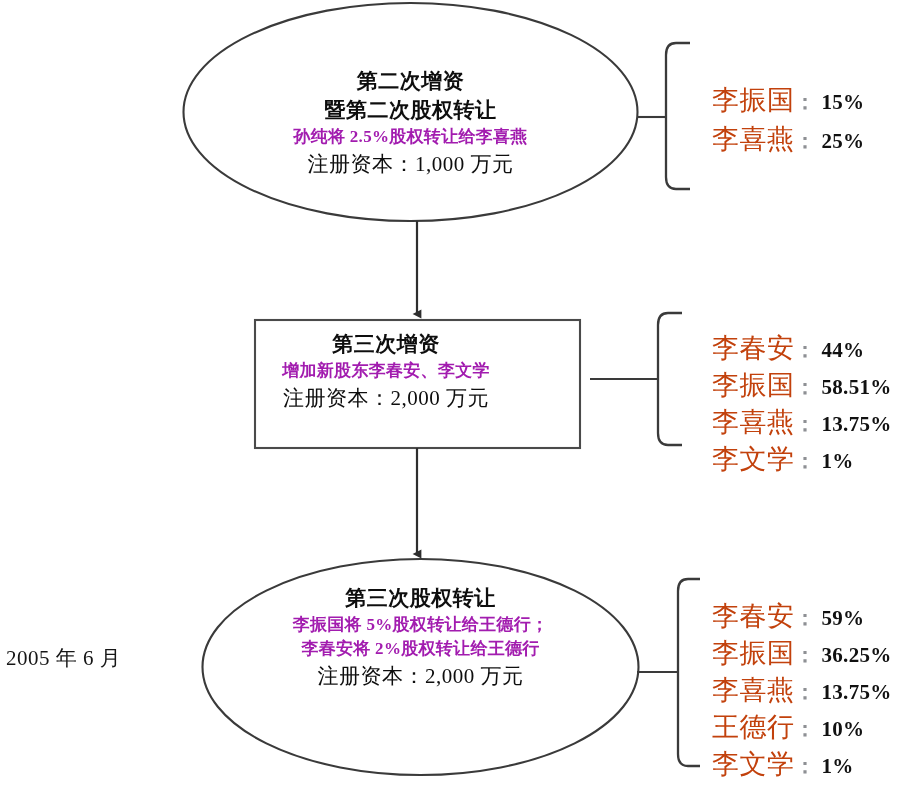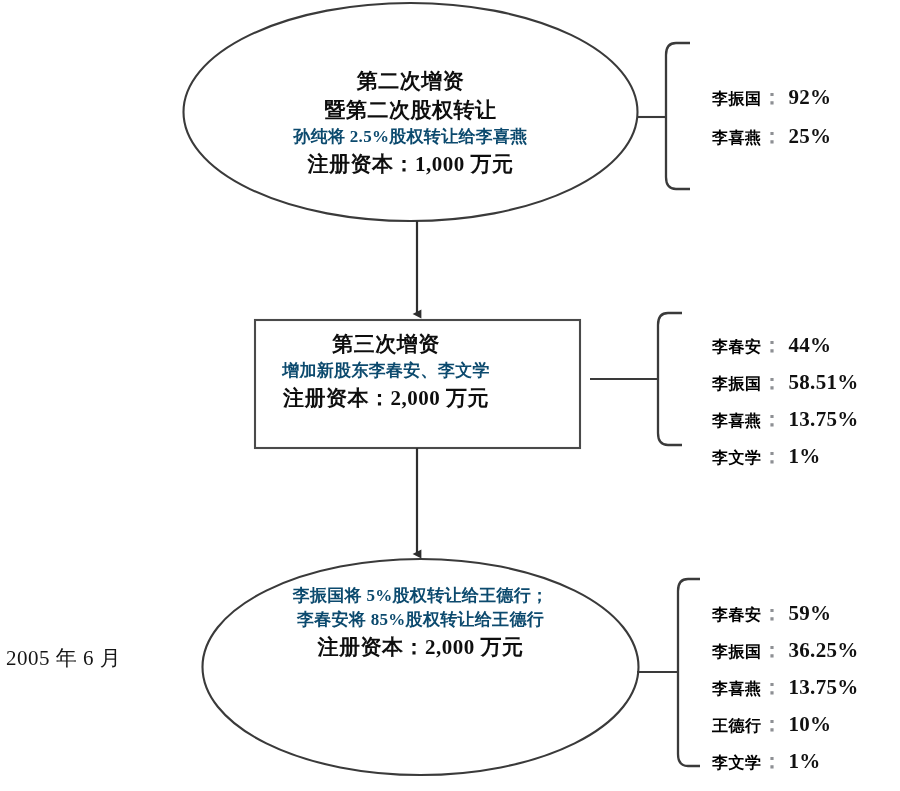--- a/index.html
+++ b/index.html
@@ -54,27 +54,27 @@
   .node-title {
     font-size: 21px;
     font-weight: bold;
     color: #0e0e0e;
     line-height: 1.38;
     letter-spacing: 0.5px;
   }
   .node-sub {
     font-size: 17px;
     font-weight: bold;
-    color: #0c4a6e;
+    color: #a21caf;
     line-height: 1.4;
     letter-spacing: 0.3px;
   }
   .node-capital {
     font-size: 21px;
-    font-weight: bold;
+    font-weight: normal;
     color: #0e0e0e;
     line-height: 1.4;
     letter-spacing: 0.5px;
     margin-top: 1px;
   }
 
   #node-1-text { left: 223px; top: 43px;  width: 375px; margin-top: 24px; }
   #node-2-text { left: 254px; top: 330px; width: 264px; }
   #node-3-text { left: 213px; top: 584px; width: 415px; }
 
@@ -82,23 +82,23 @@
   .shareholder-list {
     position: absolute;
     white-space: nowrap;
   }
   .shareholder-row {
     display: flex;
     align-items: baseline;
     line-height: 1.0;
   }
   .sh-name {
-    font-size: 16px;
-    color: #000000;
-    font-weight: bold;
+    font-size: 27px;
+    color: #c2410c;
+    font-weight: normal;
     letter-spacing: 0.5px;
   }
   .sh-colon {
     font-size: 21px;
     color: #8e9094;
     font-weight: bold;
     padding-right: 6px;
   }
   .sh-pct {
     font-size: 21px;
@@ -157,30 +157,31 @@
     <div class="node-capital">注册资本：1,000 万元</div>
   </div>
 
   <div class="node-text" id="node-2-text">
     <div class="node-title">第三次增资</div>
     <div class="node-sub">增加新股东李春安、李文学</div>
     <div class="node-capital">注册资本：2,000 万元</div>
   </div>
 
   <div class="node-text" id="node-3-text">
+    <div class="node-title">第三次股权转让</div>
     <div class="node-sub">李振国将 5%股权转让给王德行；</div>
-    <div class="node-sub">李春安将 85%股权转让给王德行</div>
+    <div class="node-sub">李春安将 2%股权转让给王德行</div>
     <div class="node-capital">注册资本：2,000 万元</div>
   </div>
 
   <div class="shareholder-list" id="shareholders-1">
       <div class="shareholder-row">
         <span class="sh-name">李振国</span>
         <span class="sh-colon">：</span>
-        <span class="sh-pct">92%</span>
+        <span class="sh-pct">15%</span>
       </div>
       <div class="shareholder-row">
         <span class="sh-name">李喜燕</span>
         <span class="sh-colon">：</span>
         <span class="sh-pct">25%</span>
       </div>
     </div>
   <div class="shareholder-list" id="shareholders-2">
       <div class="shareholder-row">
         <span class="sh-name">李春安</span>

